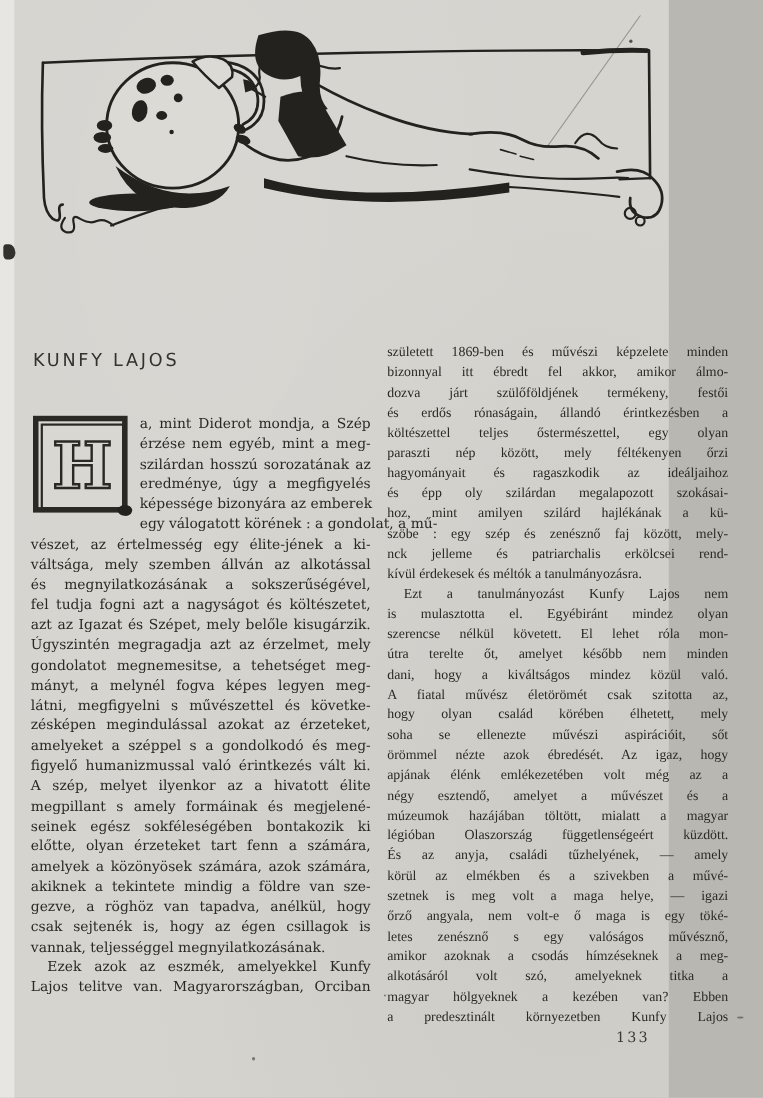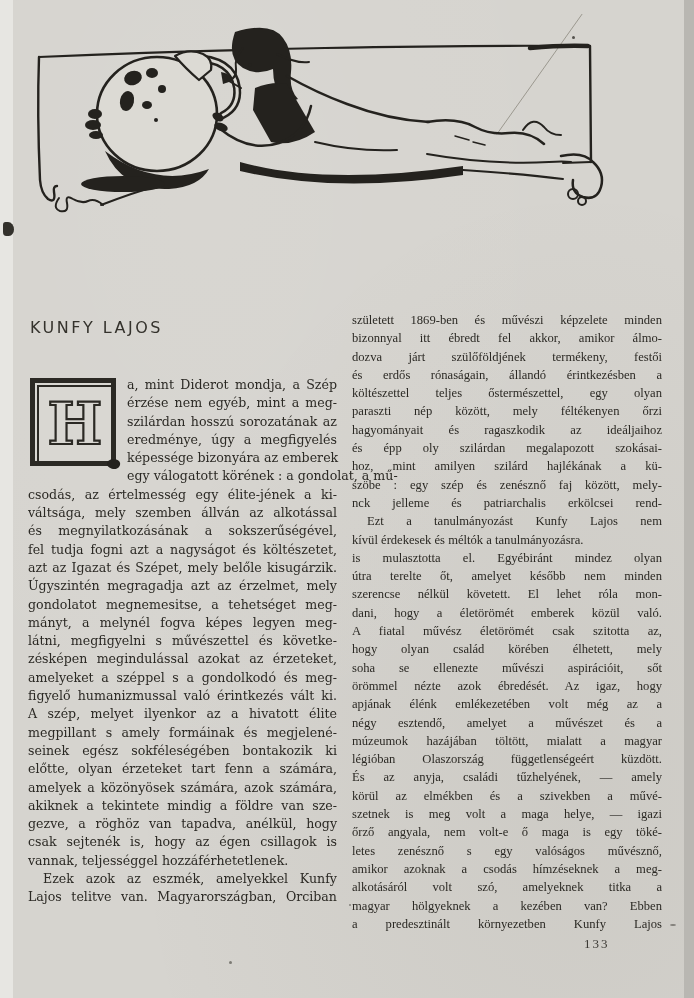--- a/index.html
+++ b/index.html
@@ -1,18 +1,18 @@
 <!DOCTYPE html>
 <html><head>
 <meta charset="utf-8">
 <style>
   html,body{margin:0;padding:0;}
   body{width:694px;height:998px;overflow:hidden;background:#b9b7b2;}
   .page{
-    position:relative;width:684px;height:998px;
+    position:relative;width:608px;height:998px;
     background:
       radial-gradient(ellipse at 30% 20%, rgba(255,255,255,.05), rgba(0,0,0,0) 60%),
       radial-gradient(ellipse at 85% 80%, rgba(60,55,40,.06), rgba(0,0,0,0) 55%),
       #d6d4cf;
     font-family:"DejaVu Serif","Liberation Serif",serif;
     color:#2b2924;
   }
   .edge-strip{position:absolute;left:0;top:0;width:13px;height:998px;background:#e7e6e2;}
   .illustration{position:absolute;left:25px;top:14px;width:600px;height:215px;}
   .page-title{
@@ -38,22 +38,22 @@
   .dropcap-letter{
     font-family:"DejaVu Serif","Liberation Serif",serif;
     font-size:58px;font-weight:bold;line-height:1;
     color:#d9d7d2;-webkit-text-stroke:2.2px #2b2924;
   }
   .dropcap-blot{
     position:absolute;right:-9px;bottom:-8px;width:13px;height:10px;
     background:#24221e;border-radius:60% 40% 55% 45%;transform:rotate(15deg);
   }
   .page-number{
-    position:absolute;left:584px;top:936px;
-    font-size:13px;letter-spacing:2px;color:#3a3833;font-family:Liberation Serif, serif;
+    position:absolute;left:560px;top:936px;
+    font-size:13px;letter-spacing:2px;color:#3a3833;
   }
   .speck{position:absolute;background:#33312c;border-radius:50%;}
   .speck.s1{left:3px;top:222px;width:11px;height:14px;border-radius:30% 70% 60% 40%;}
   .speck.s2{left:229px;top:961px;width:3px;height:3px;opacity:.55;}
   .speck.s3{left:670px;top:924px;width:6px;height:2px;opacity:.5;}
   .speck.s4{left:572px;top:36px;width:3px;height:3px;opacity:.8;}
   .speck.s5{left:349px;top:904px;width:2px;height:2px;opacity:.5;}
 </style>
 </head>
 <body>
@@ -127,63 +127,63 @@
         <span class="dropcap-letter">H</span>
       </div>
       <span class="dropcap-blot"></span>
     </div>
   <div class="tline">a, mint Diderot mondja, a Szép</div>
       <div class="tline">érzése nem egyéb, mint a meg-</div>
       <div class="tline">szilárdan hosszú sorozatának az</div>
       <div class="tline">eredménye, úgy a megfigyelés</div>
       <div class="tline">képessége bizonyára az emberek</div>
       <div class="tline">egy válogatott körének : a gondolat, a mű-</div>
-      <div class="tline">csodás, az értelmesség egy élite-jének a ki-</div>
+      <div class="tline">vészet, az értelmesség egy élite-jének a ki-</div>
       <div class="tline">váltsága, mely szemben állván az alkotással</div>
       <div class="tline">és megnyilatkozásának a sokszerűségével,</div>
       <div class="tline">fel tudja fogni azt a nagyságot és költészetet,</div>
       <div class="tline">azt az Igazat és Szépet, mely belőle kisugárzik.</div>
       <div class="tline">Úgyszintén megragadja azt az érzelmet, mely</div>
       <div class="tline">gondolatot megnemesitse, a tehetséget meg-</div>
       <div class="tline">mányt, a melynél fogva képes legyen meg-</div>
       <div class="tline">látni, megfigyelni s művészettel és követke-</div>
       <div class="tline">zésképen megindulással azokat az érzeteket,</div>
       <div class="tline">amelyeket a széppel s a gondolkodó és meg-</div>
       <div class="tline">figyelő humanizmussal való érintkezés vált ki.</div>
       <div class="tline">A szép, melyet ilyenkor az a hivatott élite</div>
       <div class="tline">megpillant s amely formáinak és megjelené-</div>
       <div class="tline">seinek egész sokféleségében bontakozik ki</div>
       <div class="tline">előtte, olyan érzeteket tart fenn a számára,</div>
       <div class="tline">amelyek a közönyösek számára, azok számára,</div>
       <div class="tline">akiknek a tekintete mindig a földre van sze-</div>
       <div class="tline">gezve, a röghöz van tapadva, anélkül, hogy</div>
       <div class="tline">csak sejtenék is, hogy az égen csillagok is</div>
-      <div class="tline flush">vannak, teljességgel hozzáférhetetlenek.</div>
+      <div class="tline flush">vannak, teljességgel megnyilatkozásának.</div>
       <div class="tline indent">Ezek azok az eszmék, amelyekkel Kunfy</div>
       <div class="tline">Lajos telitve van. Magyarországban, Orciban</div>
     </div>
 
   <div class="col col-right" id="col-right">
       <div class="tline">született 1869-ben és művészi képzelete minden</div>
       <div class="tline">bizonnyal itt ébredt fel akkor, amikor álmo-</div>
       <div class="tline">dozva járt szülőföldjének termékeny, festői</div>
       <div class="tline">és erdős rónaságain, állandó érintkezésben a</div>
       <div class="tline">költészettel teljes őstermészettel, egy olyan</div>
       <div class="tline">paraszti nép között, mely féltékenyen őrzi</div>
       <div class="tline">hagyományait és ragaszkodik az ideáljaihoz</div>
       <div class="tline">és épp oly szilárdan megalapozott szokásai-</div>
       <div class="tline">hoz, mint amilyen szilárd hajlékának a kü-</div>
       <div class="tline">szöbe : egy szép és zenésznő faj között, mely-</div>
       <div class="tline">nck jelleme és patriarchalis erkölcsei rend-</div>
+      <div class="tline flush">kívül érdekesek és méltók a tanulmányozásra.</div>
       <div class="tline indent">Ezt a tanulmányozást Kunfy Lajos nem</div>
-      <div class="tline flush">kívül érdekesek és méltók a tanulmányozásra.</div>
       <div class="tline">is mulasztotta el. Egyébiránt mindez olyan</div>
+      <div class="tline">szerencse nélkül követett. El lehet róla mon-</div>
       <div class="tline">útra terelte őt, amelyet később nem minden</div>
-      <div class="tline">szerencse nélkül követett. El lehet róla mon-</div>
-      <div class="tline">dani, hogy a életörömét emberek közül való.</div>
+      <div class="tline">dani, hogy a kiváltságos mindez közül való.</div>
       <div class="tline">A fiatal művész életörömét csak szitotta az,</div>
       <div class="tline">hogy olyan család körében élhetett, mely</div>
       <div class="tline">soha se ellenezte művészi aspirációit, sőt</div>
       <div class="tline">örömmel nézte azok ébredését. Az igaz, hogy</div>
       <div class="tline">apjának élénk emlékezetében volt még az a</div>
       <div class="tline">négy esztendő, amelyet a művészet és a</div>
       <div class="tline">múzeumok hazájában töltött, mialatt a magyar</div>
       <div class="tline">légióban Olaszország függetlenségeért küzdött.</div>
       <div class="tline">És az anyja, családi tűzhelyének, — amely</div>
       <div class="tline">körül az elmékben és a szivekben a művé-</div>

